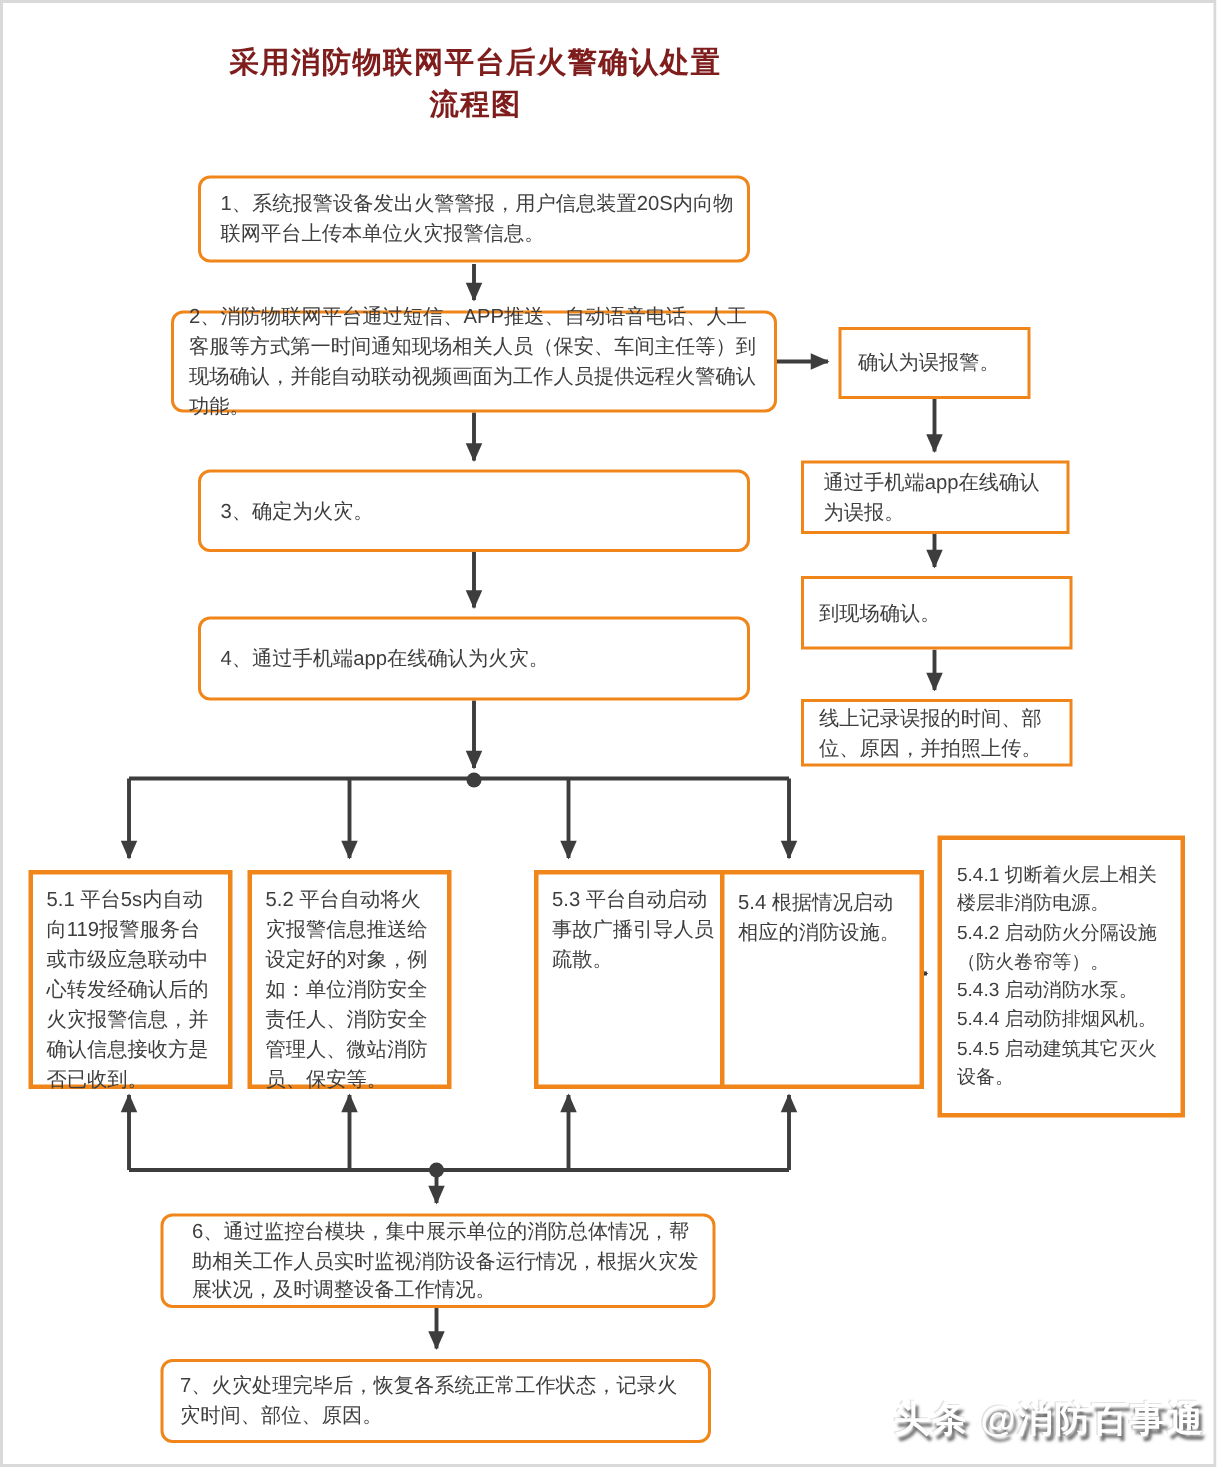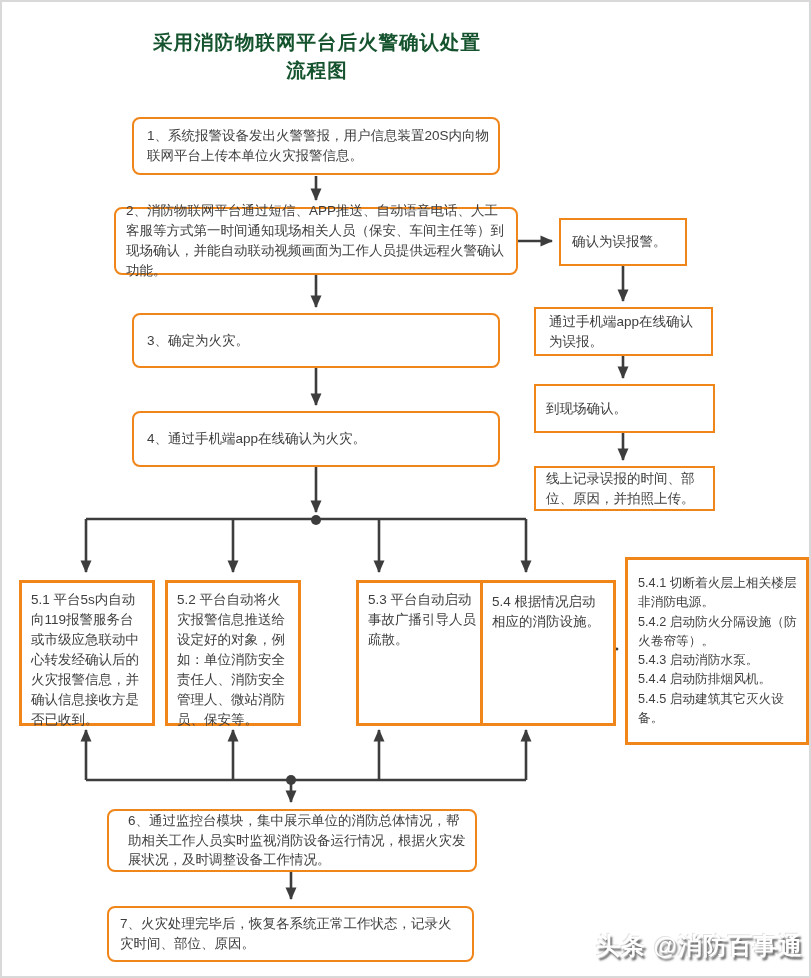--- a/index.html
+++ b/index.html
@@ -8,21 +8,21 @@
     width:811px; height:978px;
     background:#ffffff;
     border:2px solid #d9d9d9;
     box-sizing:border-box;
     overflow:hidden;
     font-family:"Liberation Sans","DejaVu Sans",sans-serif;
   }
   .title {
     position:absolute; left:95px; top:26px; width:440px;
     text-align:center; font-size:19.5px; font-weight:bold;
-    color:#14532d; line-height:1.45; letter-spacing:1px;
+    color:#7f1d1d; line-height:1.45; letter-spacing:1px;
   }
   .fb {
     position:absolute;
     border:2.5px solid #F08519;
     background:#ffffff;
     box-sizing:border-box;
     color:#3e3e3e;
     font-size:13.5px;
     line-height:1.48;
     display:flex; align-items:center;
@@ -140,21 +140,21 @@
   </div>
 
   <div class="fb sq thick top" style="left:310px; top:578px; width:136px; height:146px; padding-left:9px;margin-left:44px;">
     <span>5.3 平台自动启动事故广播引导人员疏散。</span>
   </div>
 
   <div class="fb sq thick top" style="left:478px; top:578px; width:136px; height:146px; padding-left:9px; padding-top:9px;">
     <span>5.4 根据情况启动相应的消防设施。</span>
   </div>
 
-  <div class="fb sq thick top detailbox" style="left:623px; top:555px; width:184px; height:188px;">
+  <div class="fb sq thick top detailbox" style="left:623px; top:555px; width:165px; height:188px;">
     <span class="prelines">5.4.1 切断着火层上相关楼层非消防电源。
 5.4.2 启动防火分隔设施（防火卷帘等）。
 5.4.3 启动消防水泵。
 5.4.4 启动防排烟风机。
 5.4.5 启动建筑其它灭火设备。</span>
   </div>
 
   <div class="fb rd" style="left:105px; top:807px; width:370px; height:63px; padding-left:19px;">
     <span>6、通过监控台模块，集中展示单位的消防总体情况，帮助相关工作人员实时监视消防设备运行情况，根据火灾发展状况，及时调整设备工作情况。</span>
   </div>

